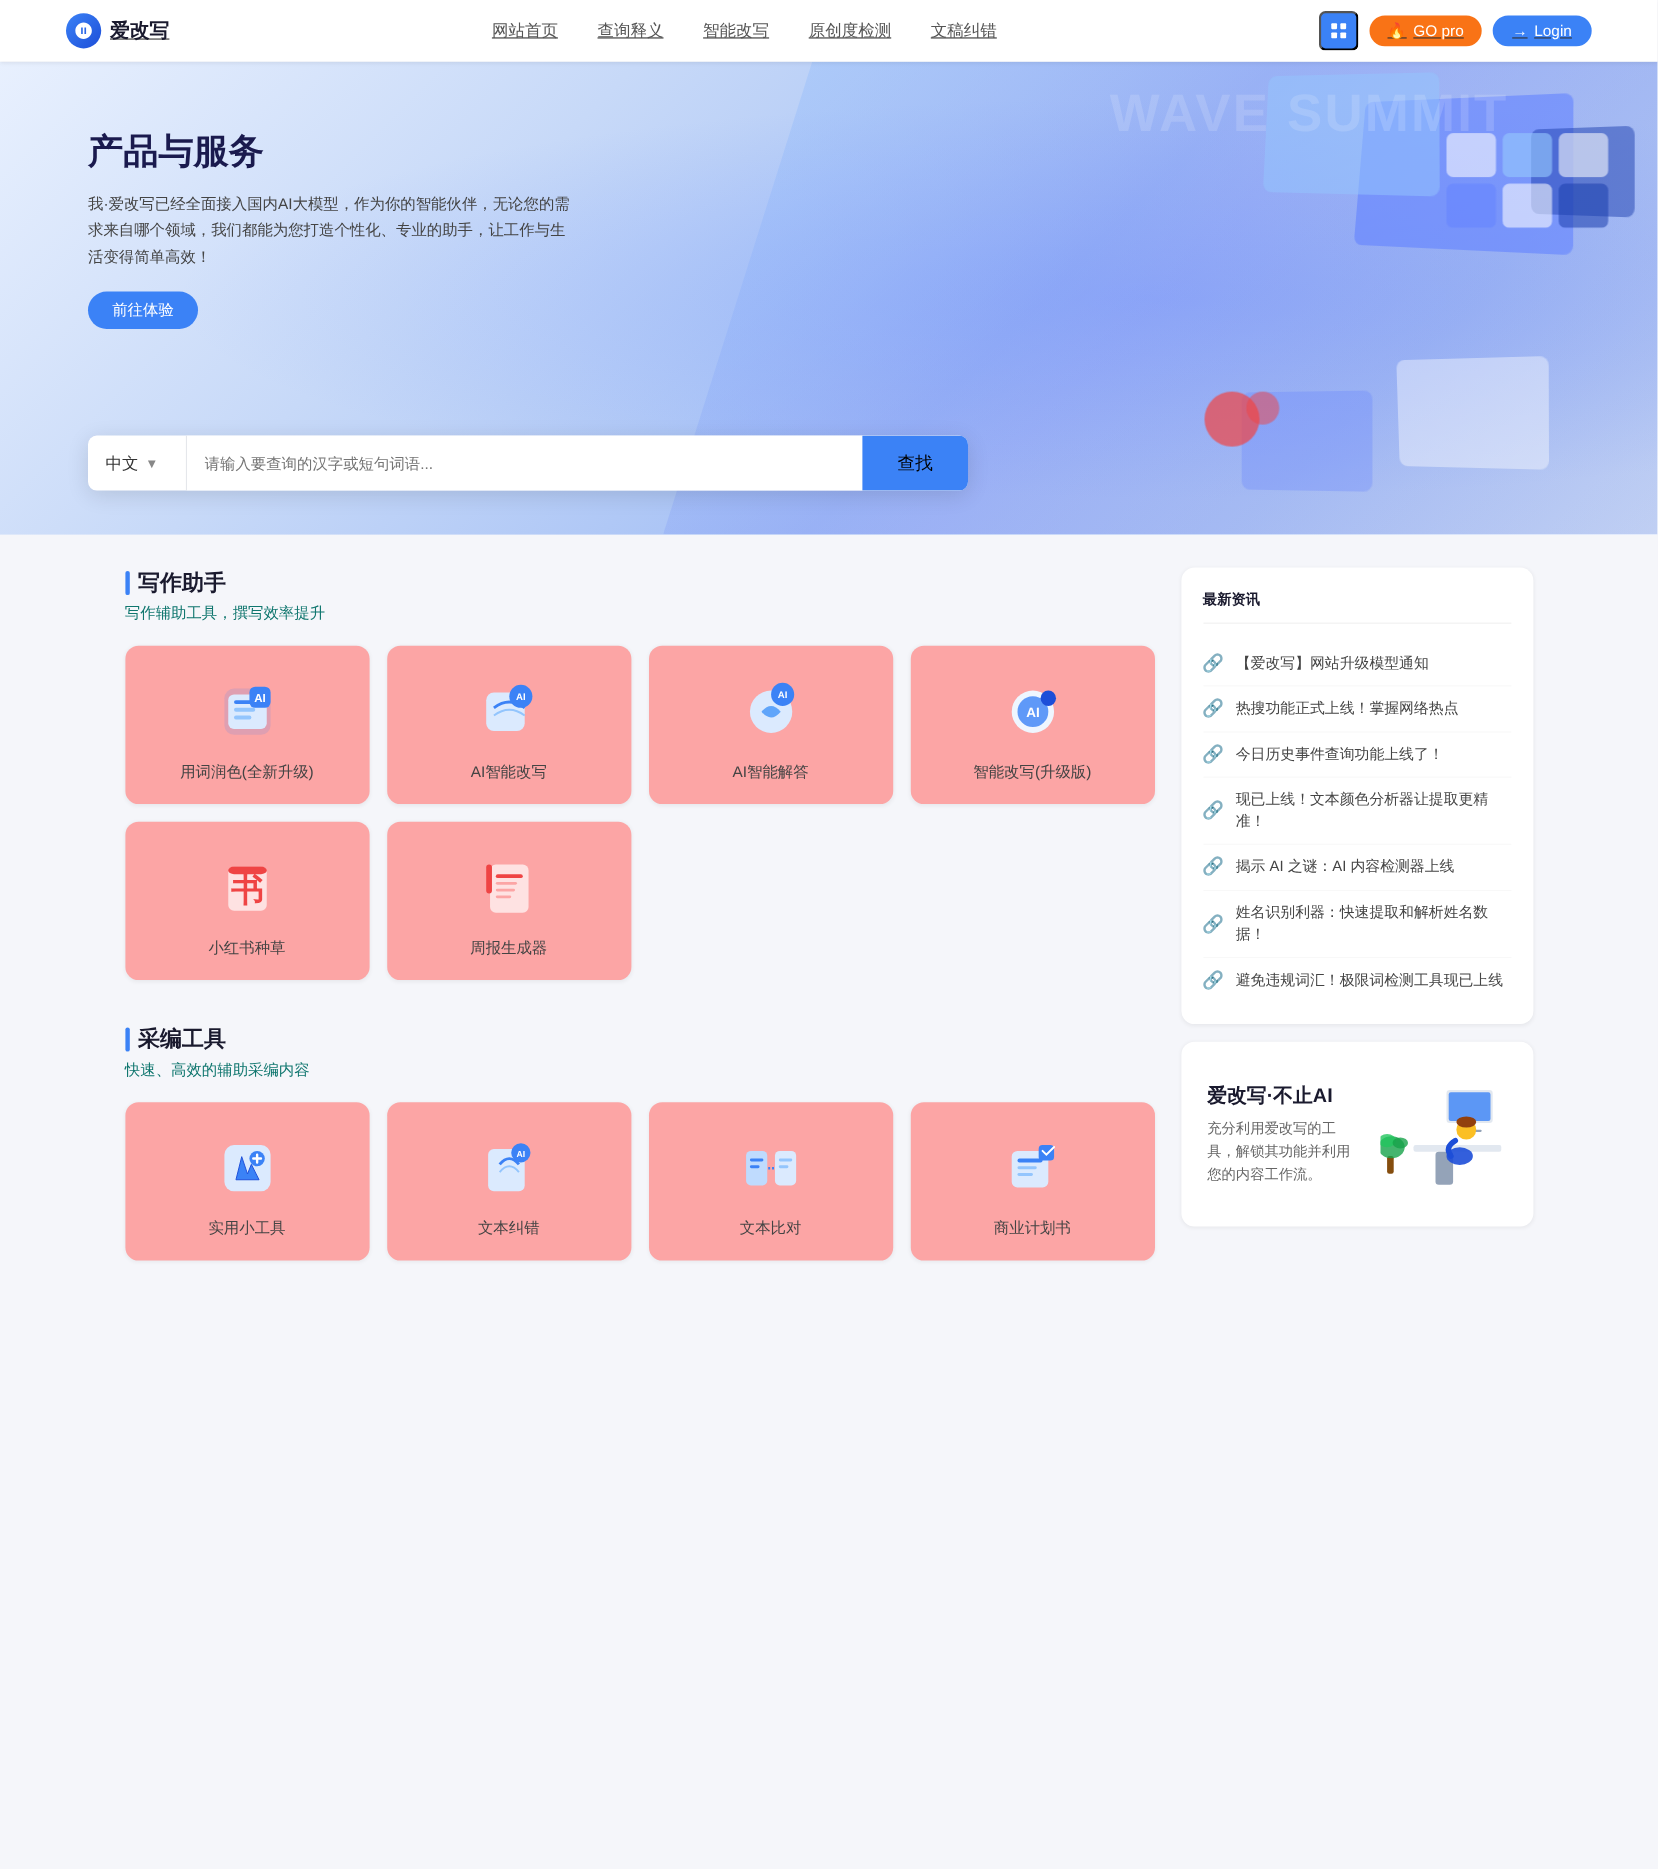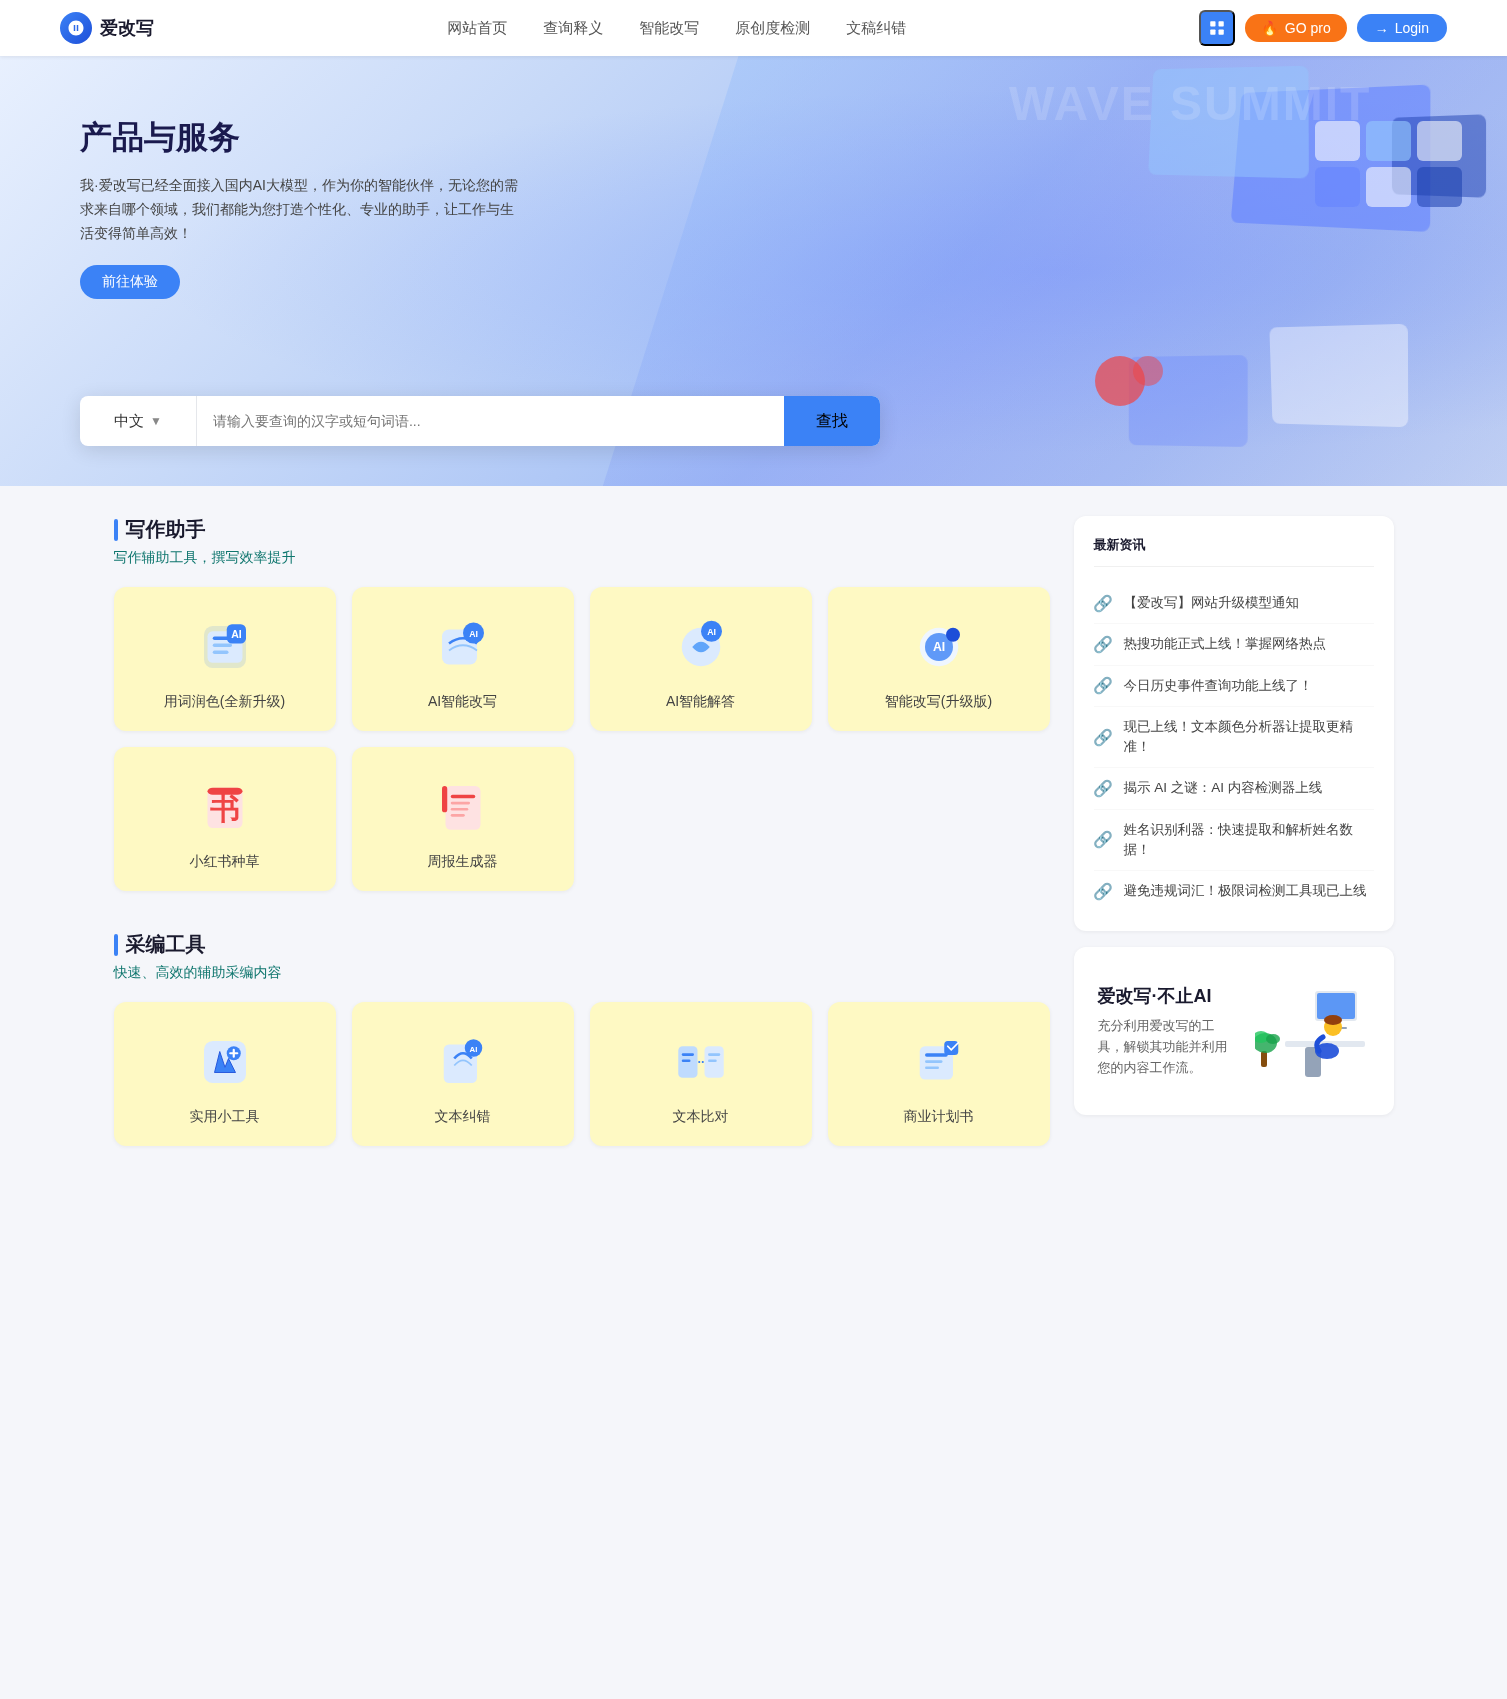--- a/index.html
+++ b/index.html
@@ -2,21 +2,21 @@
 <html><head>
   <meta charset="utf-8">
   <style>
     * { box-sizing: border-box; margin: 0; padding: 0; }
     body { font-family: 'PingFang SC', 'Microsoft YaHei', sans-serif; background: #f5f6fa; color: #333; }
 
     
     .header {
       display: flex; align-items: center; justify-content: space-between;
       padding: 0 60px; height: 56px; background: #fff;
-      box-shadow: 0 1px 4px rgba(0,0,0,0.08); position: sticky; top: 0; z-index: 100;
+      box-shadow: 0 1px 4px rgba(0,0,0,0.08); position: sticky; top: 0; z-index: 100; text-decoration: underline;
     }
     .logo { display: flex; align-items: center; gap: 8px; cursor: pointer; }
     .logo-icon { width: 32px; height: 32px; background: linear-gradient(135deg, #3b82f6, #1d4ed8); border-radius: 50%; display: flex; align-items: center; justify-content: center; }
     .logo-icon svg { width: 18px; height: 18px; fill: white; }
     .logo-text { font-size: 18px; font-weight: 700; color: #1a1a2e; }
     .nav { display: flex; gap: 36px; }
     .nav-item { font-size: 15px; color: #555; cursor: pointer; text-decoration: none; }
     .header-actions { display: flex; gap: 10px; align-items: center; }
     .btn-grid { width: 36px; height: 36px; background: #3b82f6; border-radius: 6px; display: flex; align-items: center; justify-content: center; cursor: pointer; }
     .btn-grid svg { width: 18px; height: 18px; fill: white; }
@@ -43,21 +43,21 @@
         linear-gradient(135deg, rgba(147,197,253,0.4) 0%, rgba(99,102,241,0.2) 50%, rgba(30,64,175,0.15) 100%);
       clip-path: polygon(15% 0%, 100% 0%, 100% 100%, 0% 100%);
     }
 
     .search-bar-container {
       position: absolute; bottom: 40px; left: 80px; right: 80px; z-index: 3;
       display: flex; align-items: center; background: white; border-radius: 8px;
       overflow: hidden; box-shadow: 0 4px 20px rgba(0,0,0,0.12); max-width: 800px;
     }
     .lang-select {
-      display: flex; align-items: center; gap: 6px; padding: 0 34px;
+      display: flex; align-items: center; gap: 6px; padding: 0 16px;
       border-right: 1px solid #e5e7eb; cursor: pointer; min-width: 90px; height: 50px;
       font-size: 15px; color: #333;
     }
     .search-input {
       flex: 1; border: none; outline: none; padding: 0 16px; font-size: 14px; height: 50px;
       color: #666;
     }
     .btn-search { background: #3b82f6; color: #000000; border: none; padding: 0 32px; height: 50px; font-size: 16px; cursor: pointer; }
 
     
@@ -70,21 +70,21 @@
     .section-title {
       font-size: 20px; font-weight: 700; color: #1a1a2e; margin-bottom: 6px;
       display: flex; align-items: center; gap: 8px;
     }
     .section-title::before { content: ''; display: inline-block; width: 4px; height: 22px; background: #3b82f6; border-radius: 2px; }
     .section-desc { font-size: 14px; color: #0f766e; margin-bottom: 20px; }
 
     
     .tool-grid { display: grid; grid-template-columns: repeat(4, 1fr); gap: 16px; }
     .tool-card {
-      background: #fef9c3; border-radius: 12px; padding: 28px 20px 20px;
+      background: #fca5a5; border-radius: 12px; padding: 28px 20px 20px;
       display: flex; flex-direction: column; align-items: center; gap: 14px;
       cursor: pointer; transition: box-shadow 0.2s; box-shadow: 0 1px 4px rgba(0,0,0,0.06);
     }
     .tool-icon { width: 64px; height: 64px; display: flex; align-items: center; justify-content: center; }
     .tool-icon svg { width: 56px; height: 56px; }
     .tool-label { font-size: 14px; color: #444; text-align: center; }
 
     
     .news-card { background: white; border-radius: 12px; padding: 20px; box-shadow: 0 1px 4px rgba(0,0,0,0.06); margin-bottom: 16px; }
     .news-title { font-size: 13px; font-weight: 700; color: #1a1a2e; margin-bottom: 16px; padding-bottom: 12px; border-bottom: 1px solid #f0f0f0; }

